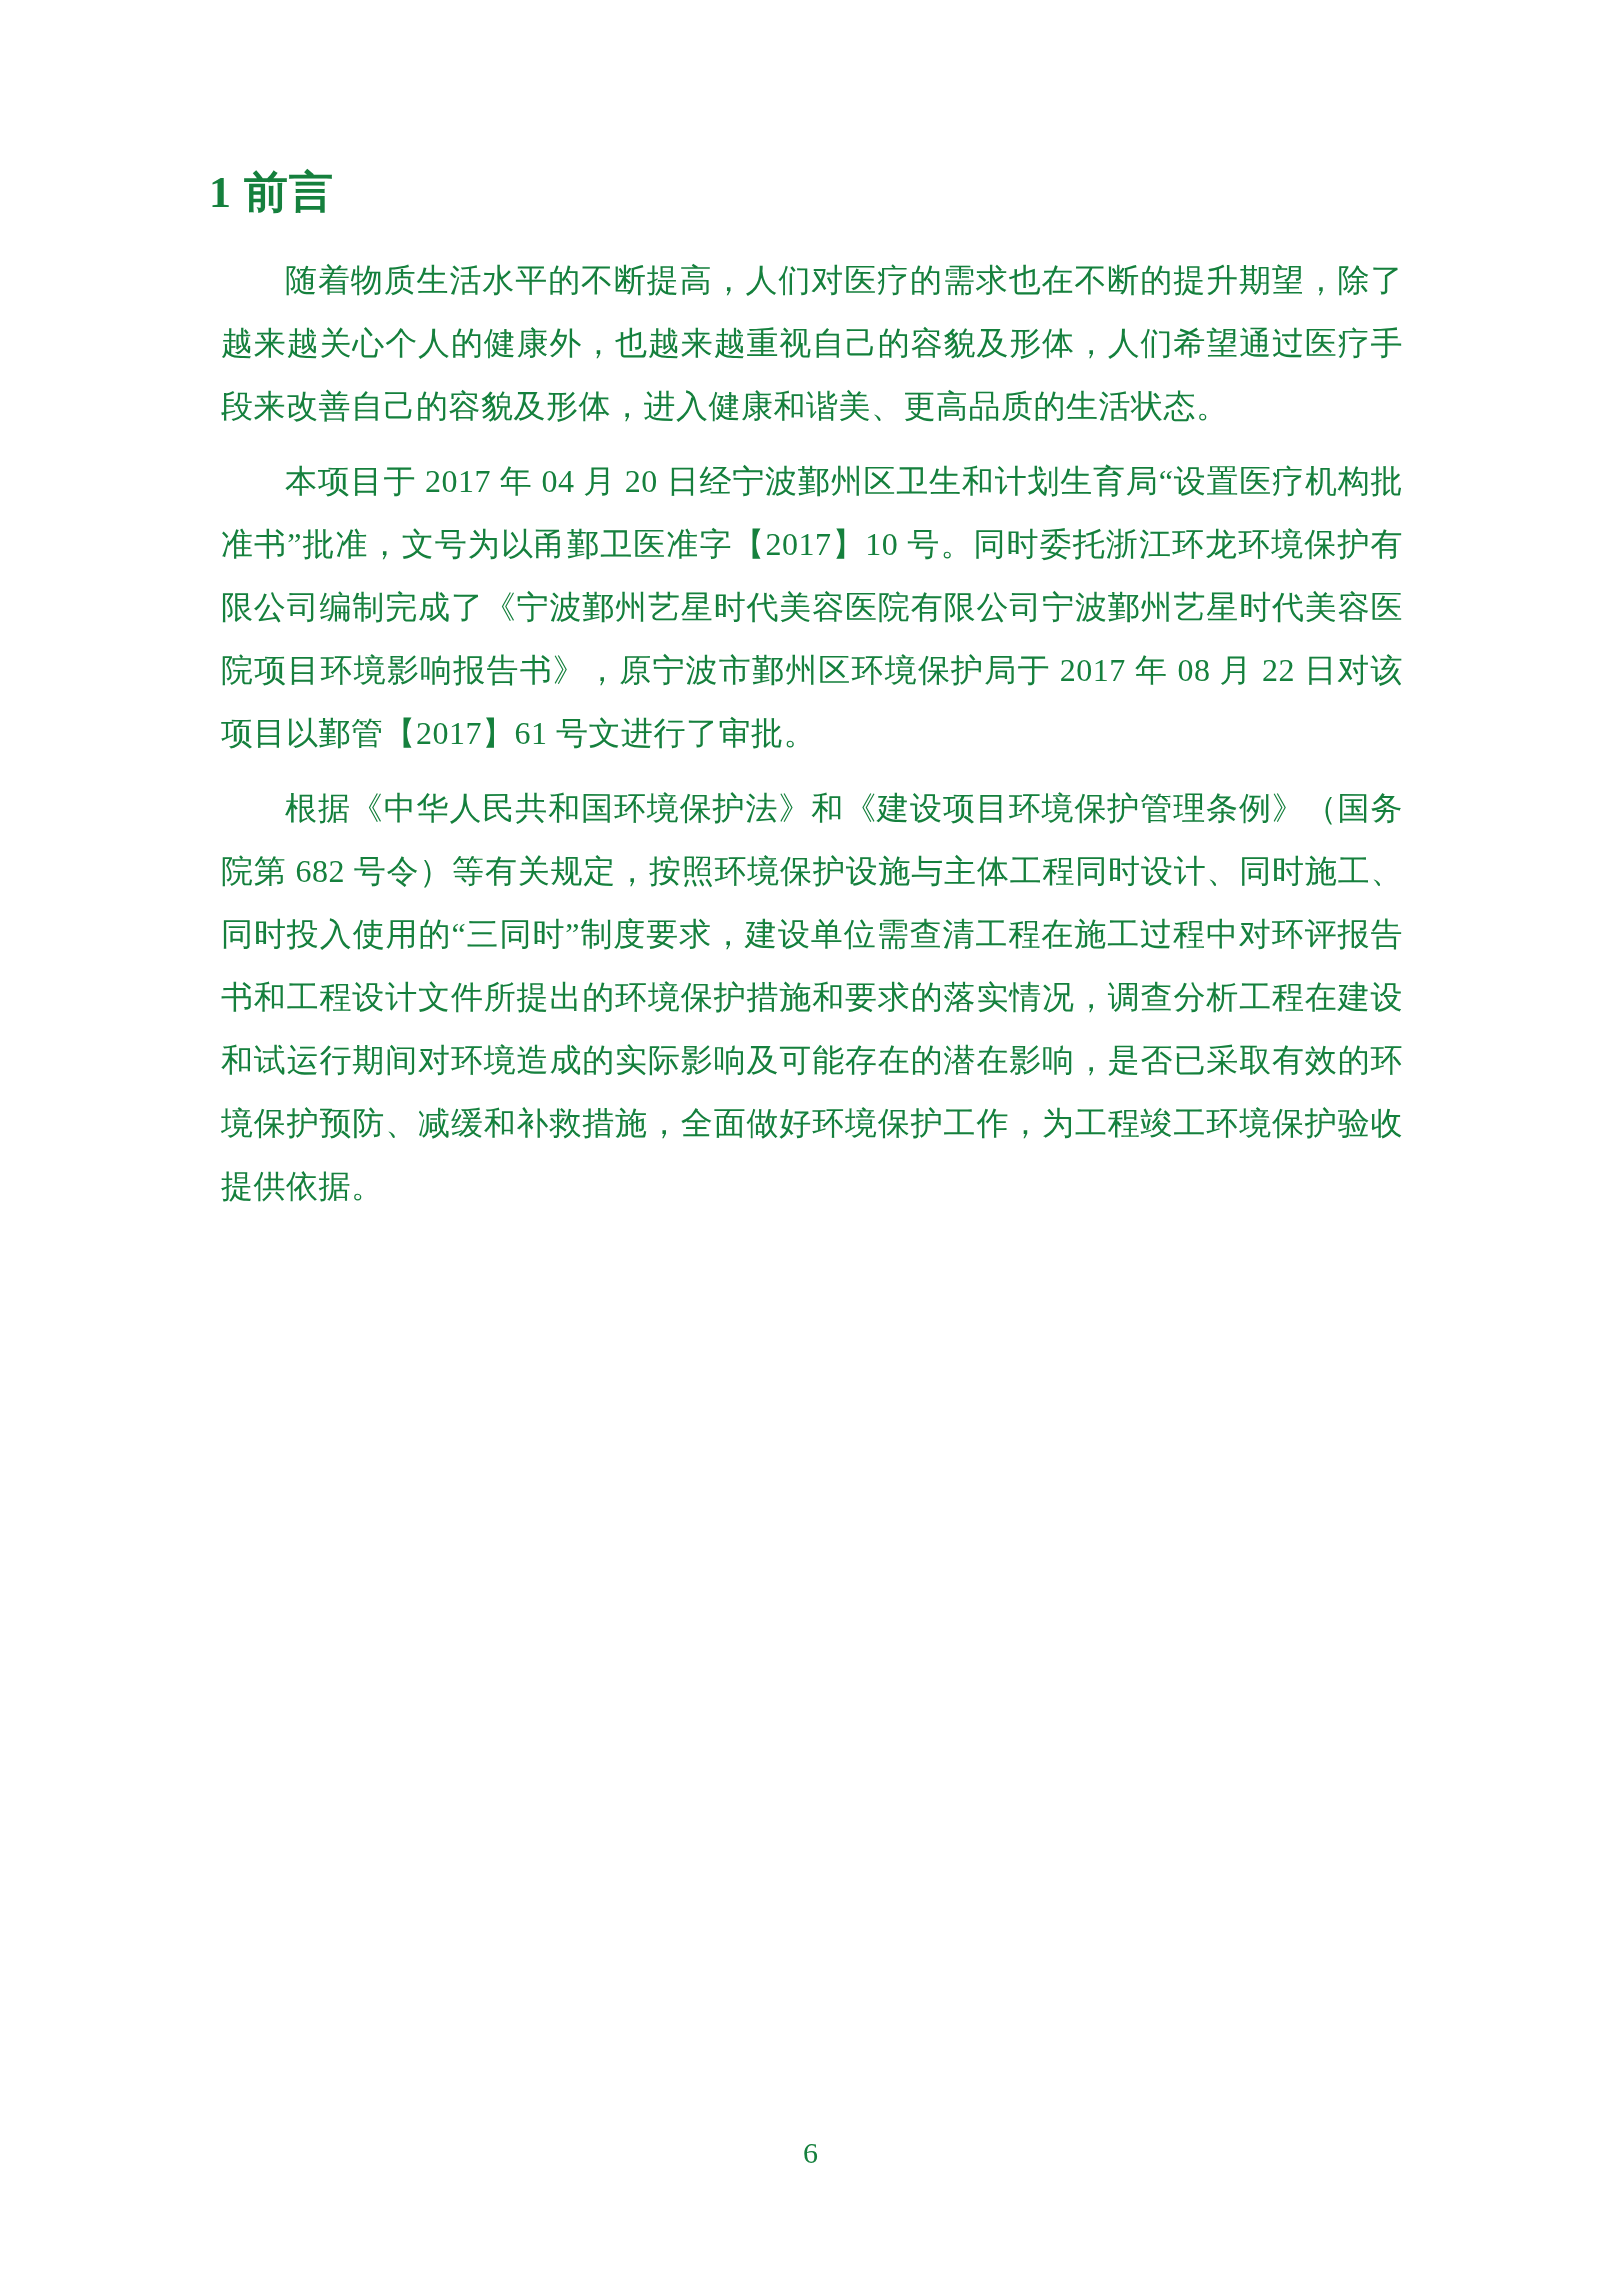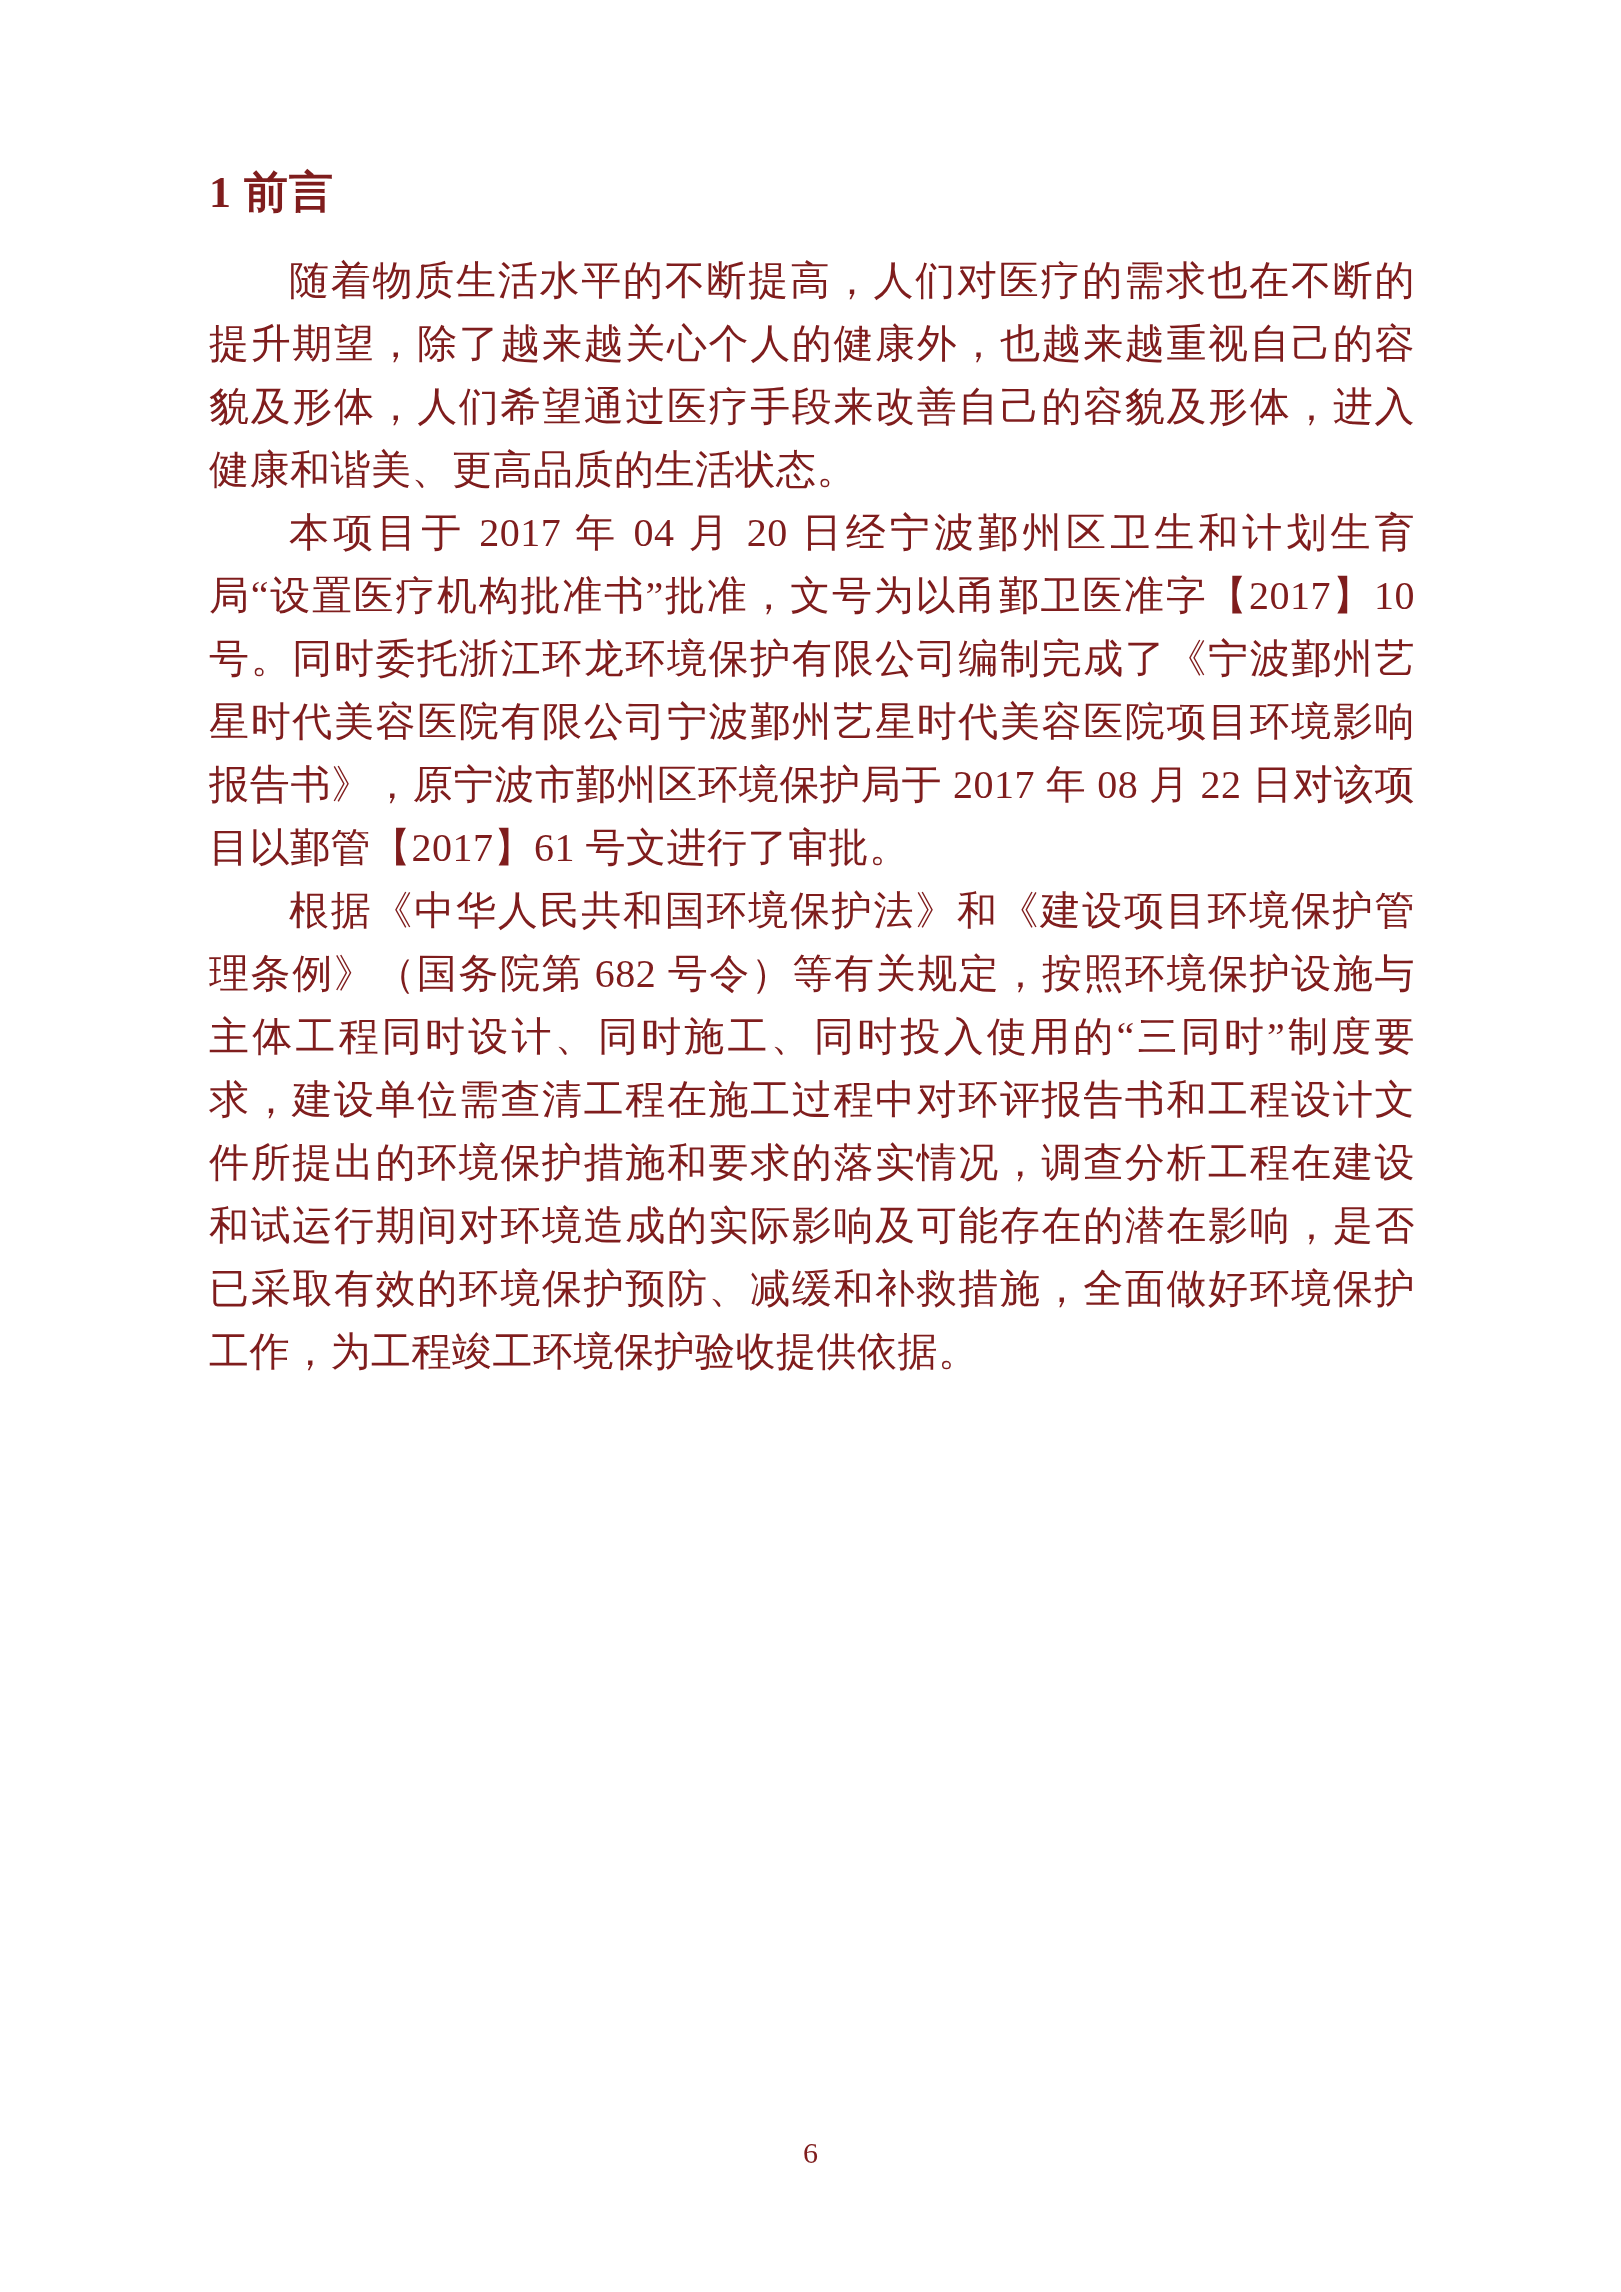--- a/index.html
+++ b/index.html
@@ -6,40 +6,40 @@
     margin: 0;
     padding: 0;
     background: #e8e8e8;
   }
   .page {
     position: relative;
     width: 1621px;
     height: 2293px;
     background: #ffffff;
     font-family: "Liberation Serif", "DejaVu Serif", serif;
-    color: #7f1d1d;
+    color: #15803d;
     overflow: hidden;
   }
   .content {
     position: absolute;
     left: 209px;
     top: 163px;
     width: 1206px;
   }
   .heading {
     font-size: 44px;
     font-weight: bold;
     line-height: 59px;
     margin: 0 0 26.5px 0;
     letter-spacing: 1px;
   }
   .para {
-    font-size: 40px;
+    font-size: 32px;
     line-height: 63px;
-    margin: 0;
+    margin: 12px;
     text-align: justify;
     text-indent: 2em;
     word-break: break-all;
     letter-spacing: 0.5px;
   }
   .para sup {
     font-size: 0.62em;
     line-height: 0;
     vertical-align: super;
   }

